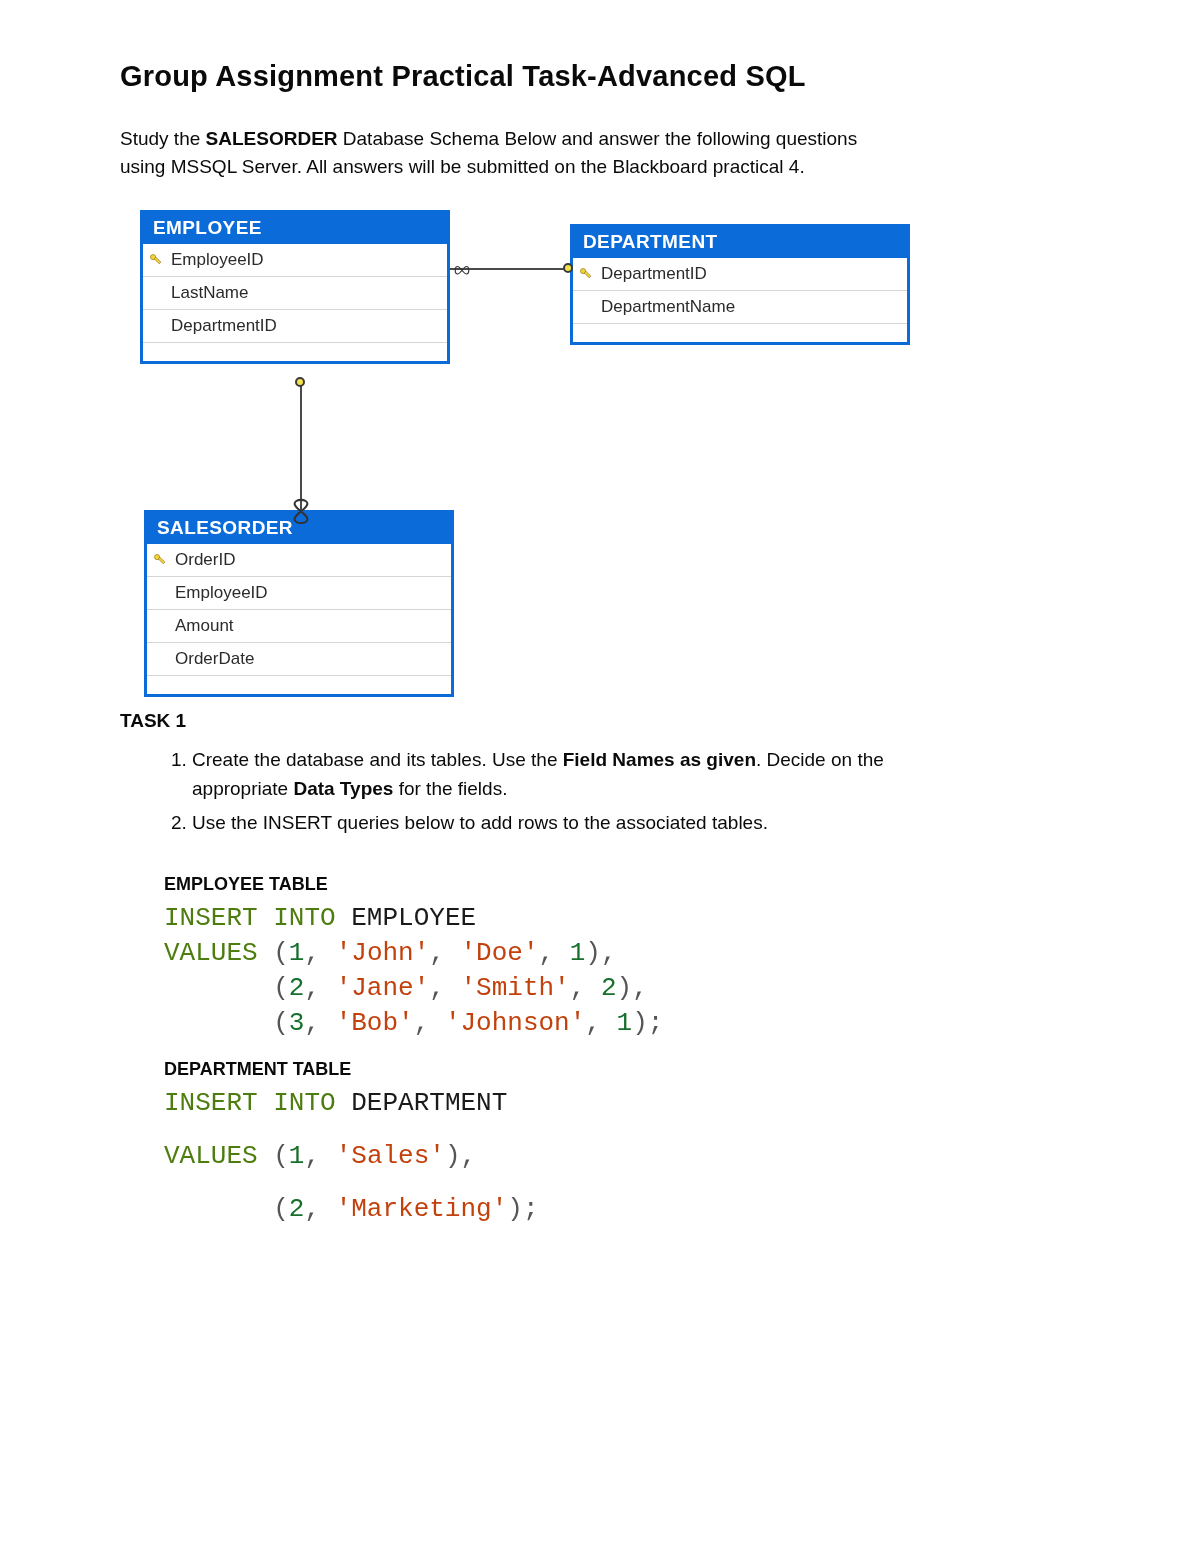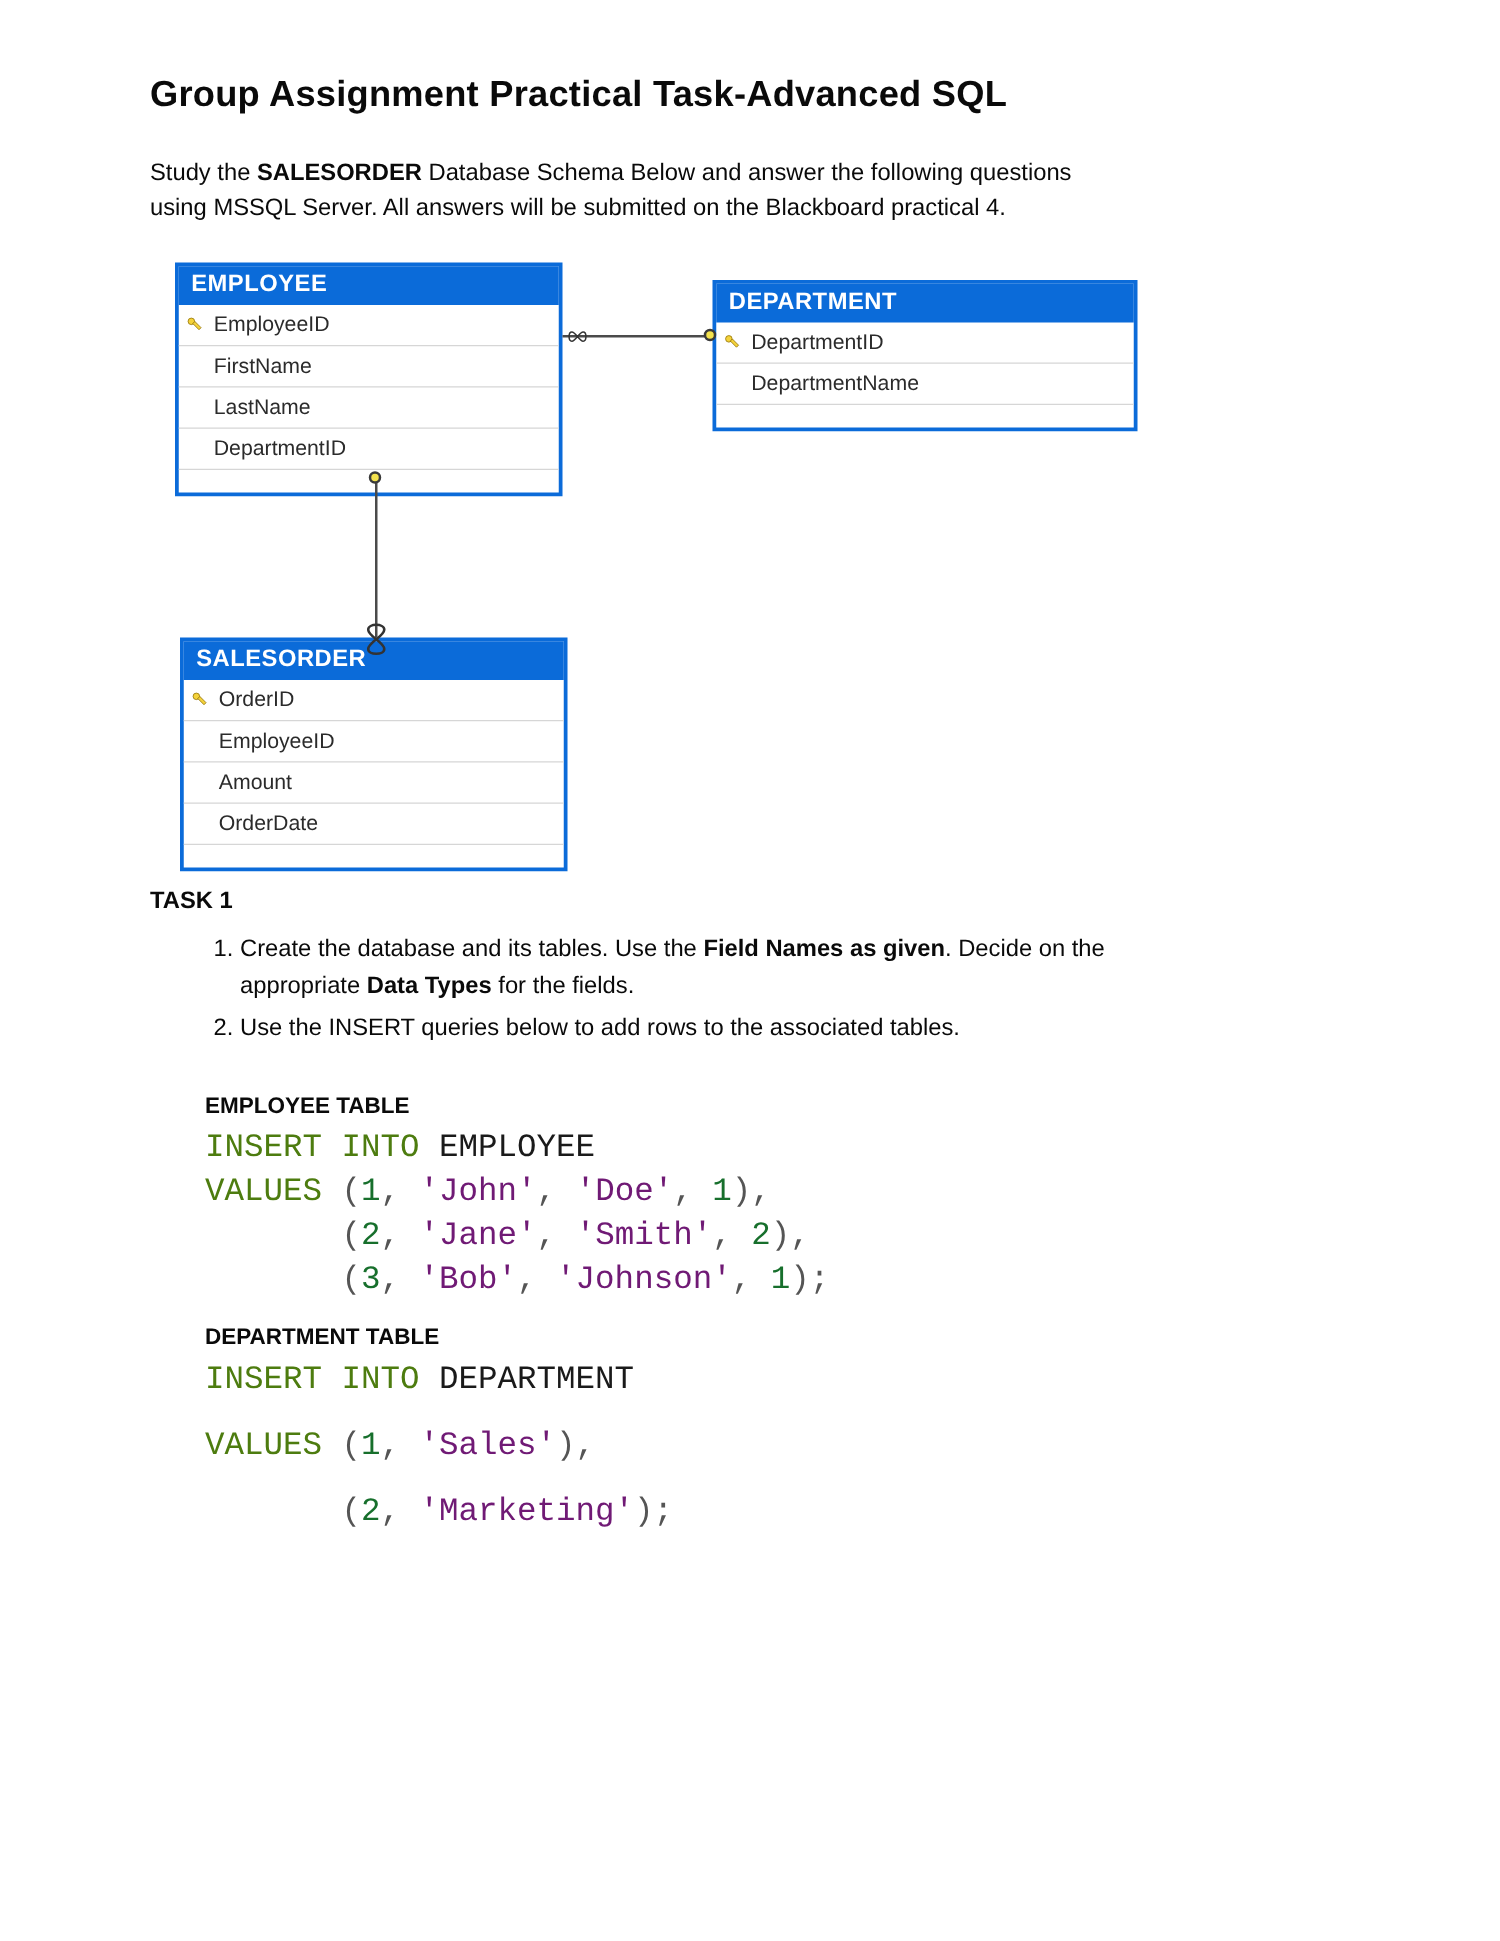--- a/index.html
+++ b/index.html
@@ -130,21 +130,21 @@
   .code {
     font-family: "Consolas", "Courier New", monospace;
     font-size: 26px;
     line-height: 1.35;
     margin-left: 44px;
     white-space: pre;
   }
   .kw { color: #4d7c0f; }
   .num { color: #176f2c; }
   .pun { color: #555555; }
-  .str { color: #701a75; }
+  .str { color: #c2410c; }
   .ident { color: #1a1a1a; }
 
   .gap-s { height: 18px; }
 </style>
 </head>
 <body>
 
 <div class="page">
 
   <h1 class="title">Group Assignment Practical Task-Advanced SQL</h1>
@@ -162,24 +162,20 @@
           <span class="keycell">
             <svg class="key-icon" viewBox="0 0 24 24">
                 <circle cx="7" cy="7" r="4.5" fill="#f4d23a" stroke="#8a6a00" stroke-width="1"></circle>
                 <rect x="9" y="10" width="4" height="12" transform="rotate(-45 9 10)" fill="#f4d23a" stroke="#8a6a00" stroke-width="1"></rect>
               </svg>
           </span>
           <span class="fieldname">EmployeeID</span>
         </div>
         <div class="row">
             <span class="keycell"></span>
-            <span class="fieldname">FirstName</span>
-          </div>
-        <div class="row">
-            <span class="keycell"></span>
             <span class="fieldname">LastName</span>
           </div>
         <div class="row">
             <span class="keycell"></span>
             <span class="fieldname">DepartmentID</span>
           </div>
         <div class="spacer-row"></div>
       </div>
     </div>
 

